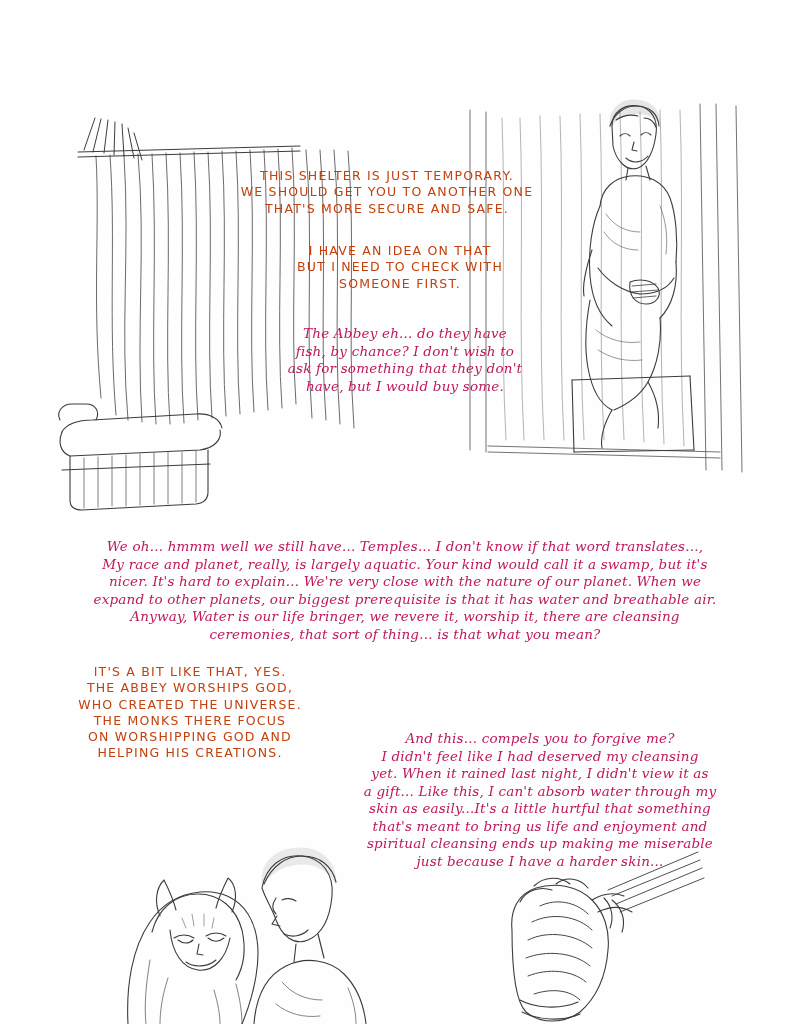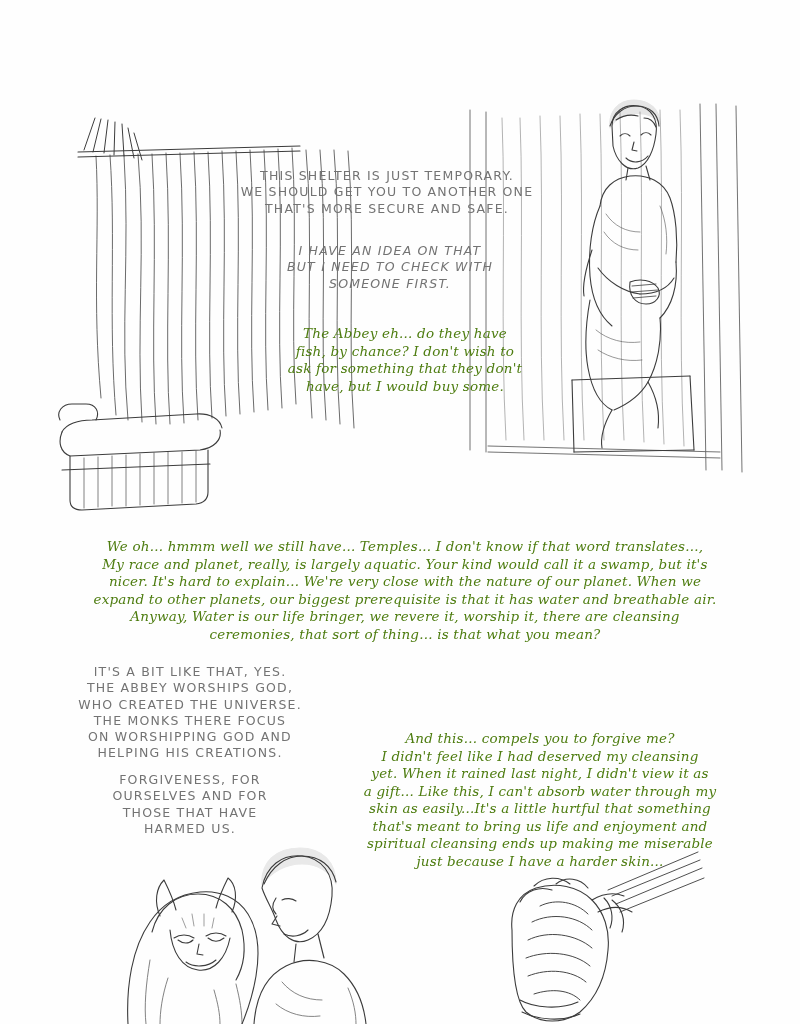--- a/index.html
+++ b/index.html
@@ -34,34 +34,34 @@
     line-height: 1.30;
     white-space: pre-line;
   }
   
   .caps {
     font-family: "DejaVu Sans", sans-serif;
     text-transform: uppercase;
     letter-spacing: 1.2px;
     font-size: 12.5px;
     font-weight: 500;
-    color: #737373;
+    color: #c2410c;
   }
   
   .hand {
     font-family: "DejaVu Serif", serif;
     font-style: italic;
     font-size: 13.5px;
     letter-spacing: 0.2px;
-    color: #4d7c0f;
+    color: #be185d;
   }
   .c { text-align: center; }
 
   #dlg-shelter   { left: 222px; top: 168px;  width: 330px; }
-  #dlg-idea      { left: 250px; top: 243px;  width: 280px; font-style: italic; }
+  #dlg-idea      { left: 260px; top: 243px;  width: 280px; }
   #dlg-abbey-fish{ left: 270px; top: 325px;  width: 270px; }
   #dlg-ocean     { left: 258px; top: 430px;  width: 470px; }
   #dlg-temples   { left: 60px;  top: 538px;  width: 690px; }
   #dlg-like-that { left: 60px;  top: 664px;  width: 260px; }
   #dlg-forgive   { left: 60px;  top: 772px;  width: 260px; }
   #dlg-compels   { left: 345px; top: 718px;  width: 390px; margin-top: 12px; }
 </style>
 </head>
 <body>
 
@@ -314,24 +314,20 @@
 Anyway, Water is our life bringer, we revere it, worship it, there are cleansing
 ceremonies, that sort of thing... is that what you mean?</div>
 
   <div class="dlg caps c" id="dlg-like-that">It's a bit like that, yes.
 The Abbey worships God,
 who created the universe.
 The monks there focus
 on worshipping God and
 helping His creations.</div>
 
-  <div class="dlg caps c" id="dlg-forgive">Forgiveness, for
-ourselves and for
-those that have
-harmed us.</div>
 
   <div class="dlg hand c" id="dlg-compels">And this... compels you to forgive me?
 I didn't feel like I had deserved my cleansing
 yet. When it rained last night, I didn't view it as
 a gift... Like this, I can't absorb water through my
 skin as easily...It's a little hurtful that something
 that's meant to bring us life and enjoyment and
 spiritual cleansing ends up making me miserable
 just because I have a harder skin...</div>
 

